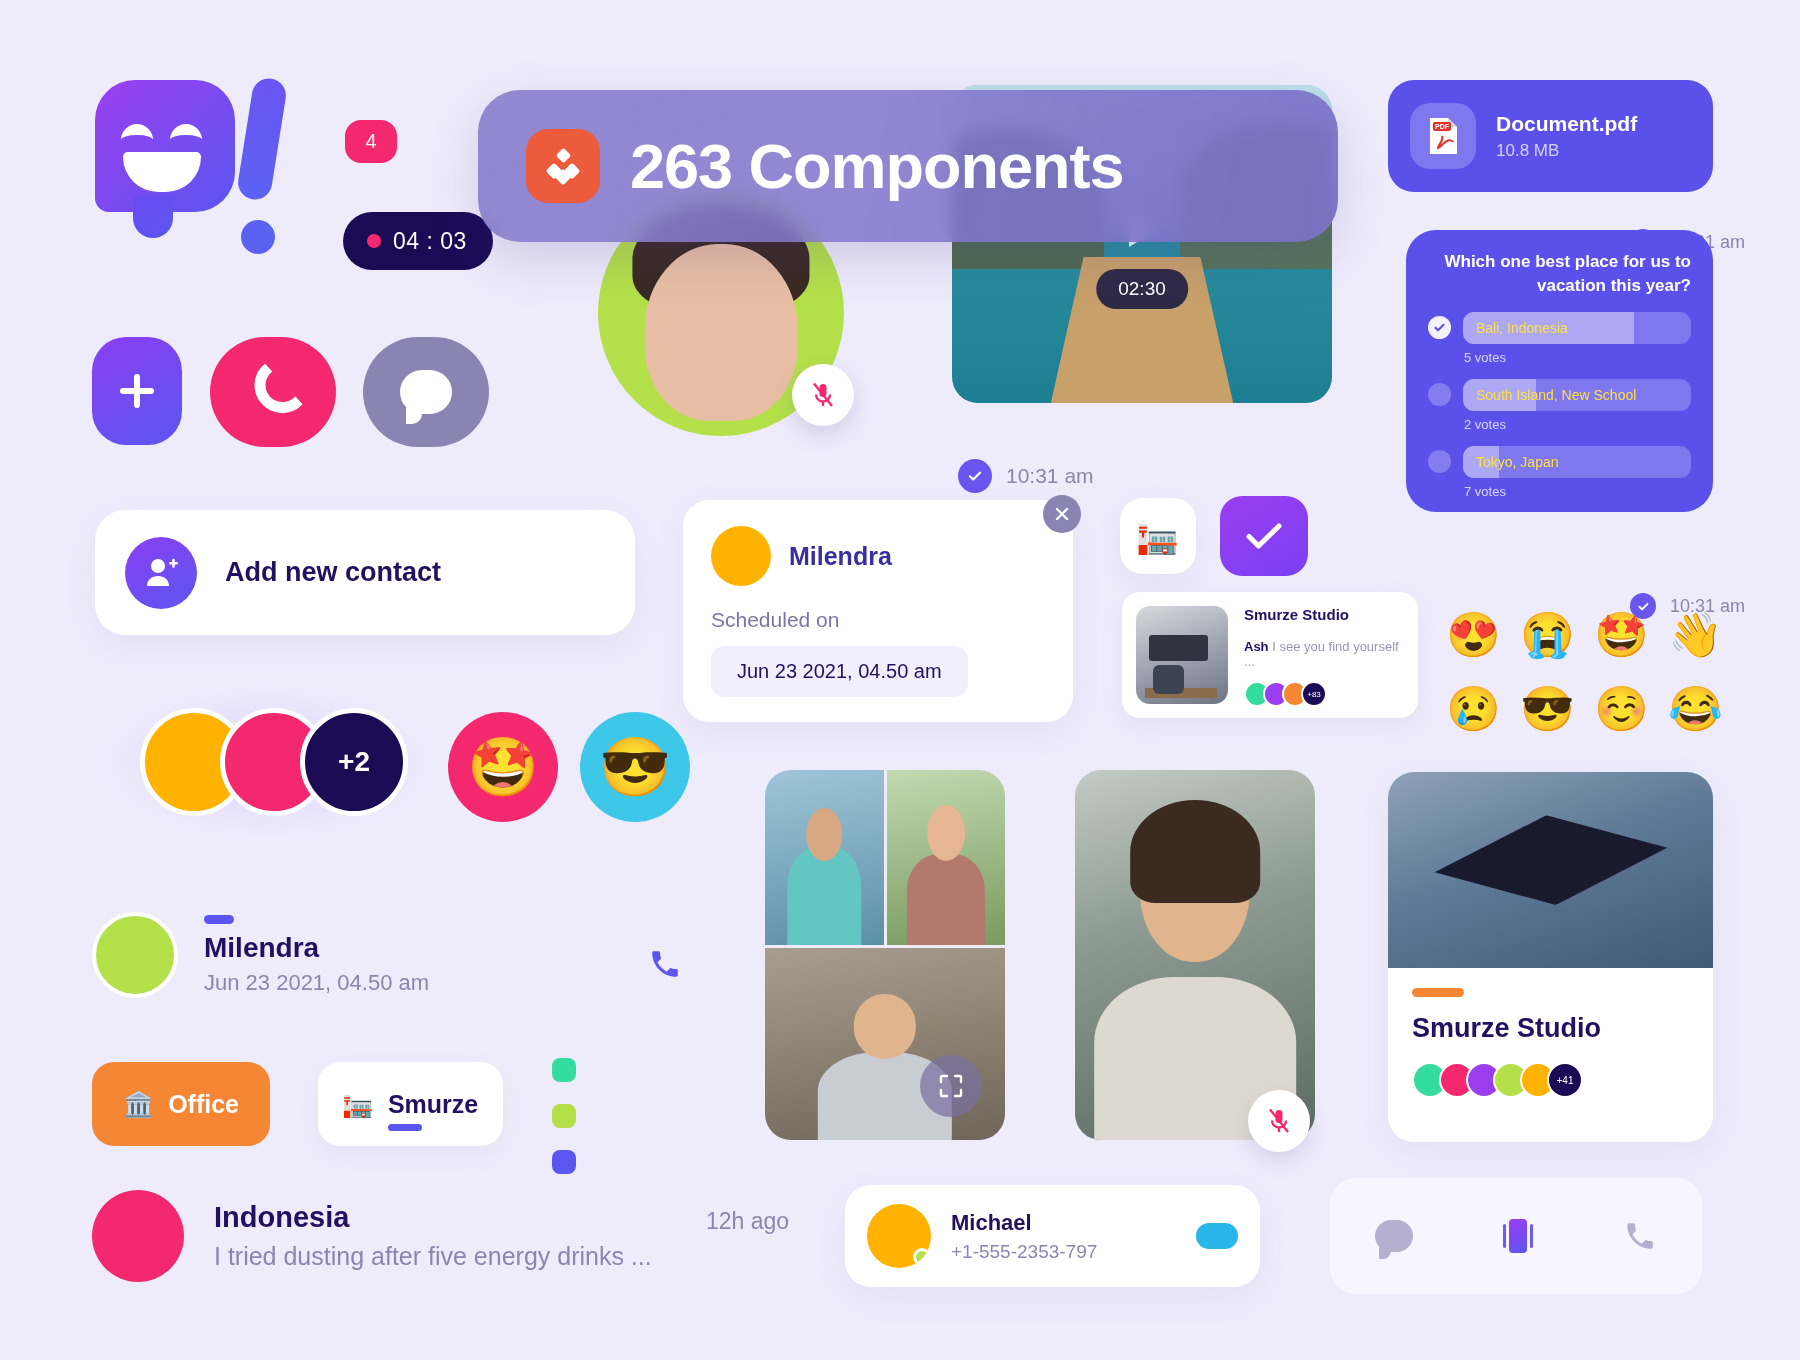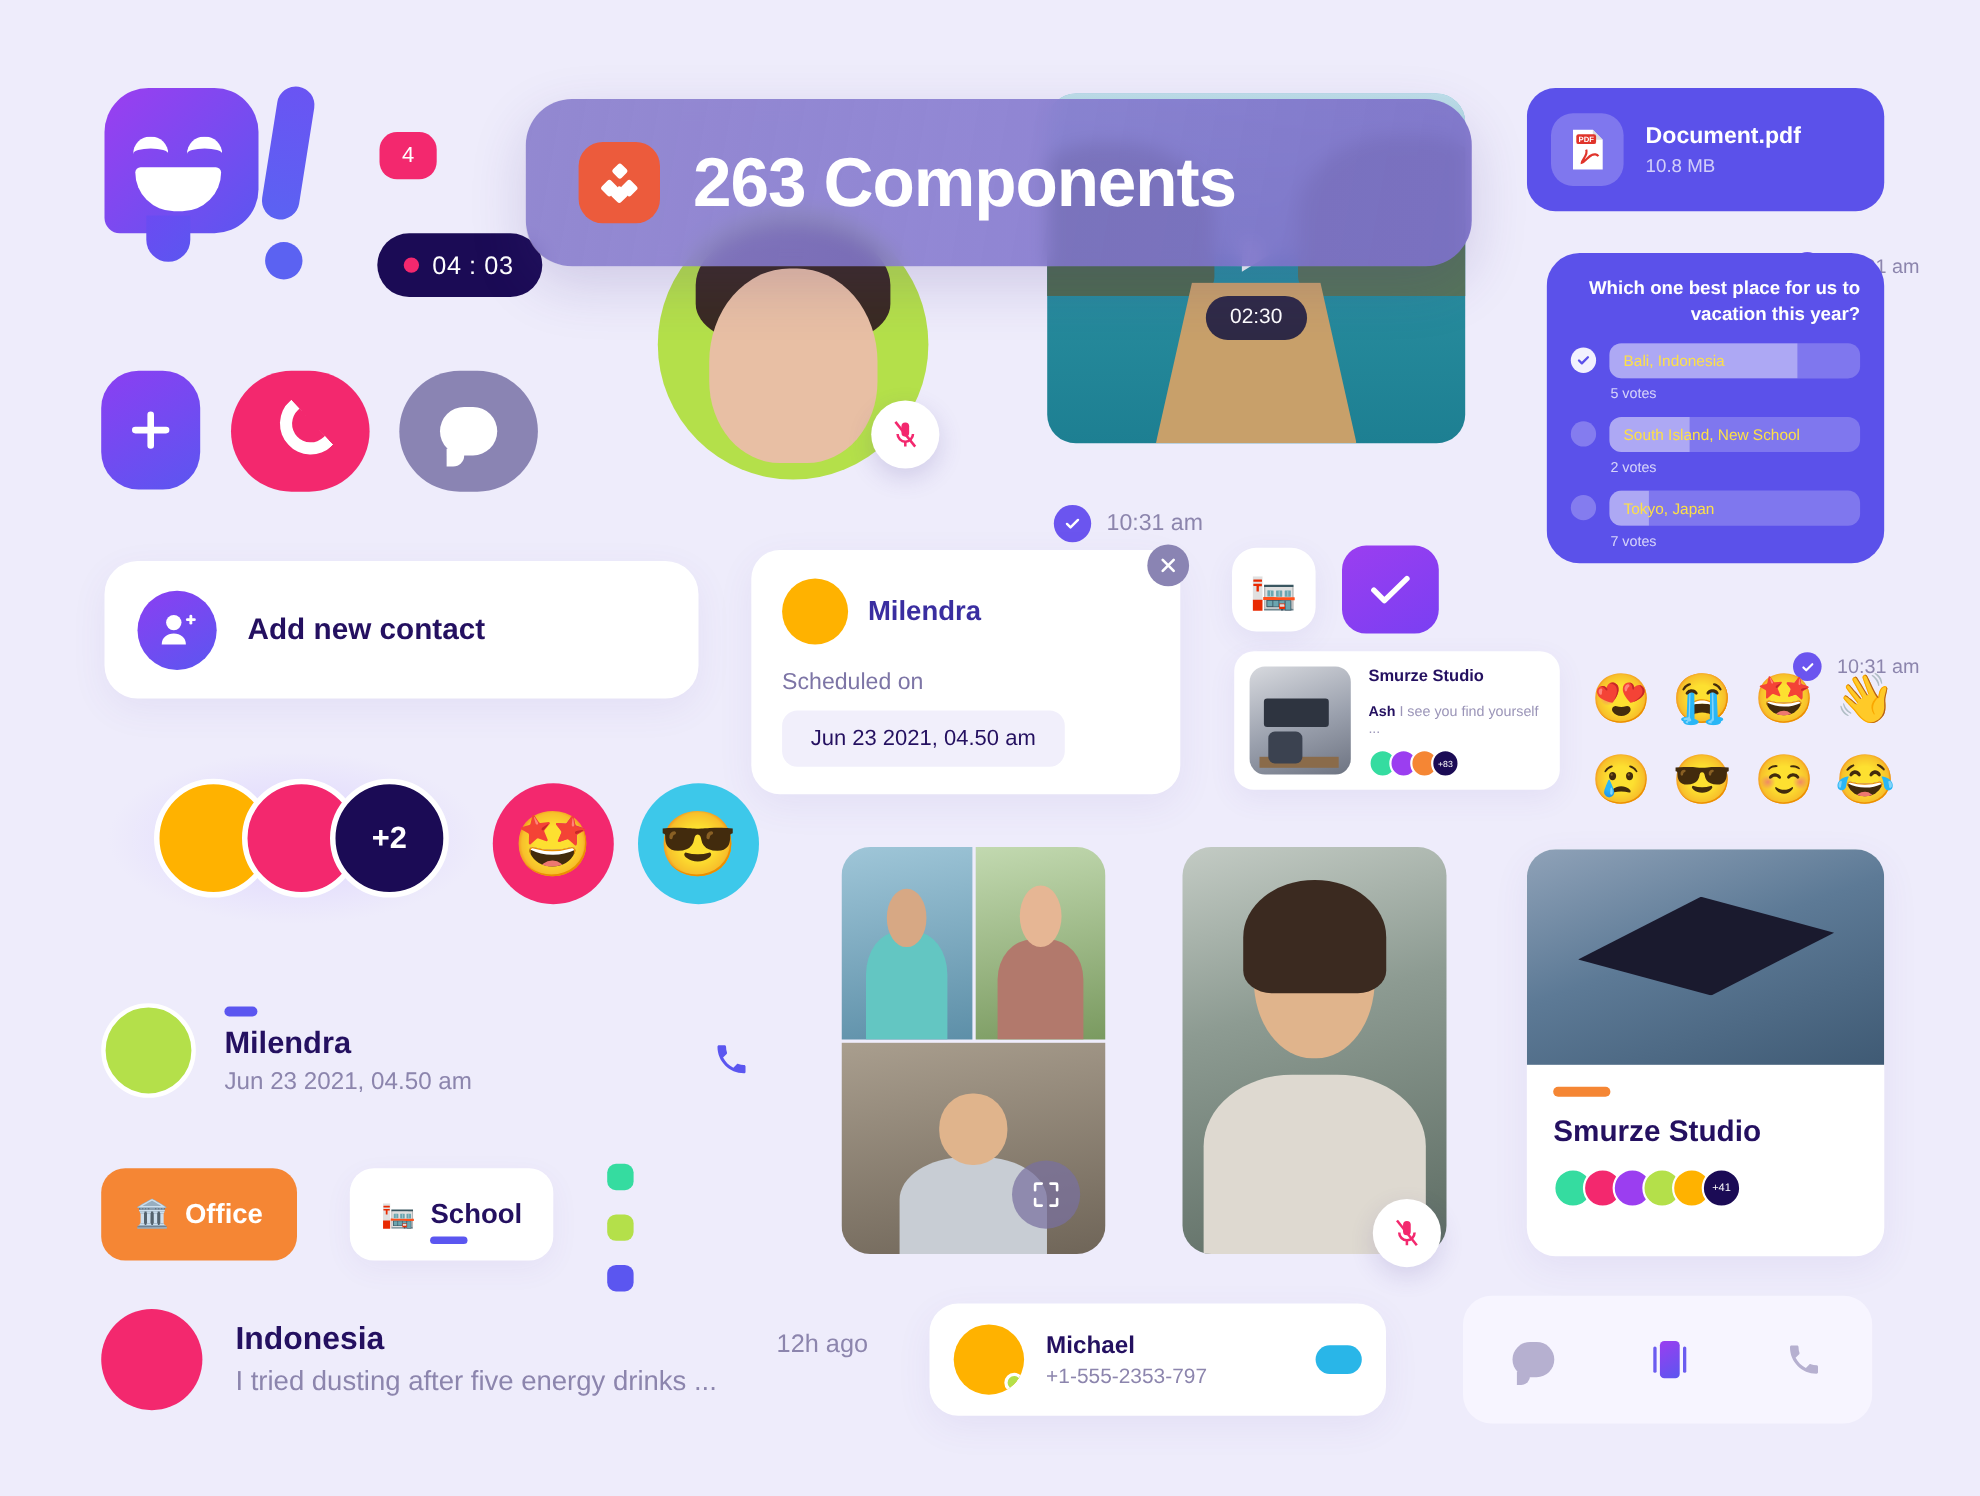--- a/index.html
+++ b/index.html
@@ -614,21 +614,21 @@
     <path d="M6.6 10.8c1.4 2.8 3.8 5.1 6.6 6.6l2.2-2.2c.3-.3.7-.4 1-.2 1.1.4 2.4.6 3.6.6.6 0 1 .4 1 1V20c0 .6-.4 1-1 1C10.6 21 3 13.4 3 4c0-.6.4-1 1-1h3.5c.6 0 1 .4 1 1 0 1.3.2 2.5.6 3.6.1.4 0 .8-.2 1z" fill="#5b56f0"></path>
   </svg>
 </div>
 
 <div class="abs" id="tag-office">
   <span>🏛️</span>
   <span>Office</span>
 </div>
 <div class="abs" id="tag-school">
   <span>🏣</span>
-  <span class="u">School</span>
+  <span class="u">Smurze</span>
 </div>
 <div class="abs" id="color-dots">
   <span class="d" style="display:block;background:#35dca0"></span>
   <span class="d" style="display:block;background:#b4e04a"></span>
   <span class="d" style="display:block;background:#5b56f0"></span>
 </div>
 
 <div class="abs" id="contact-samantha">
   <span class="av"><span class="face"><span class="hair" style="background:#2e1c14"></span><span class="skin" style="background:#e8b896"></span></span></span>
   <span>

